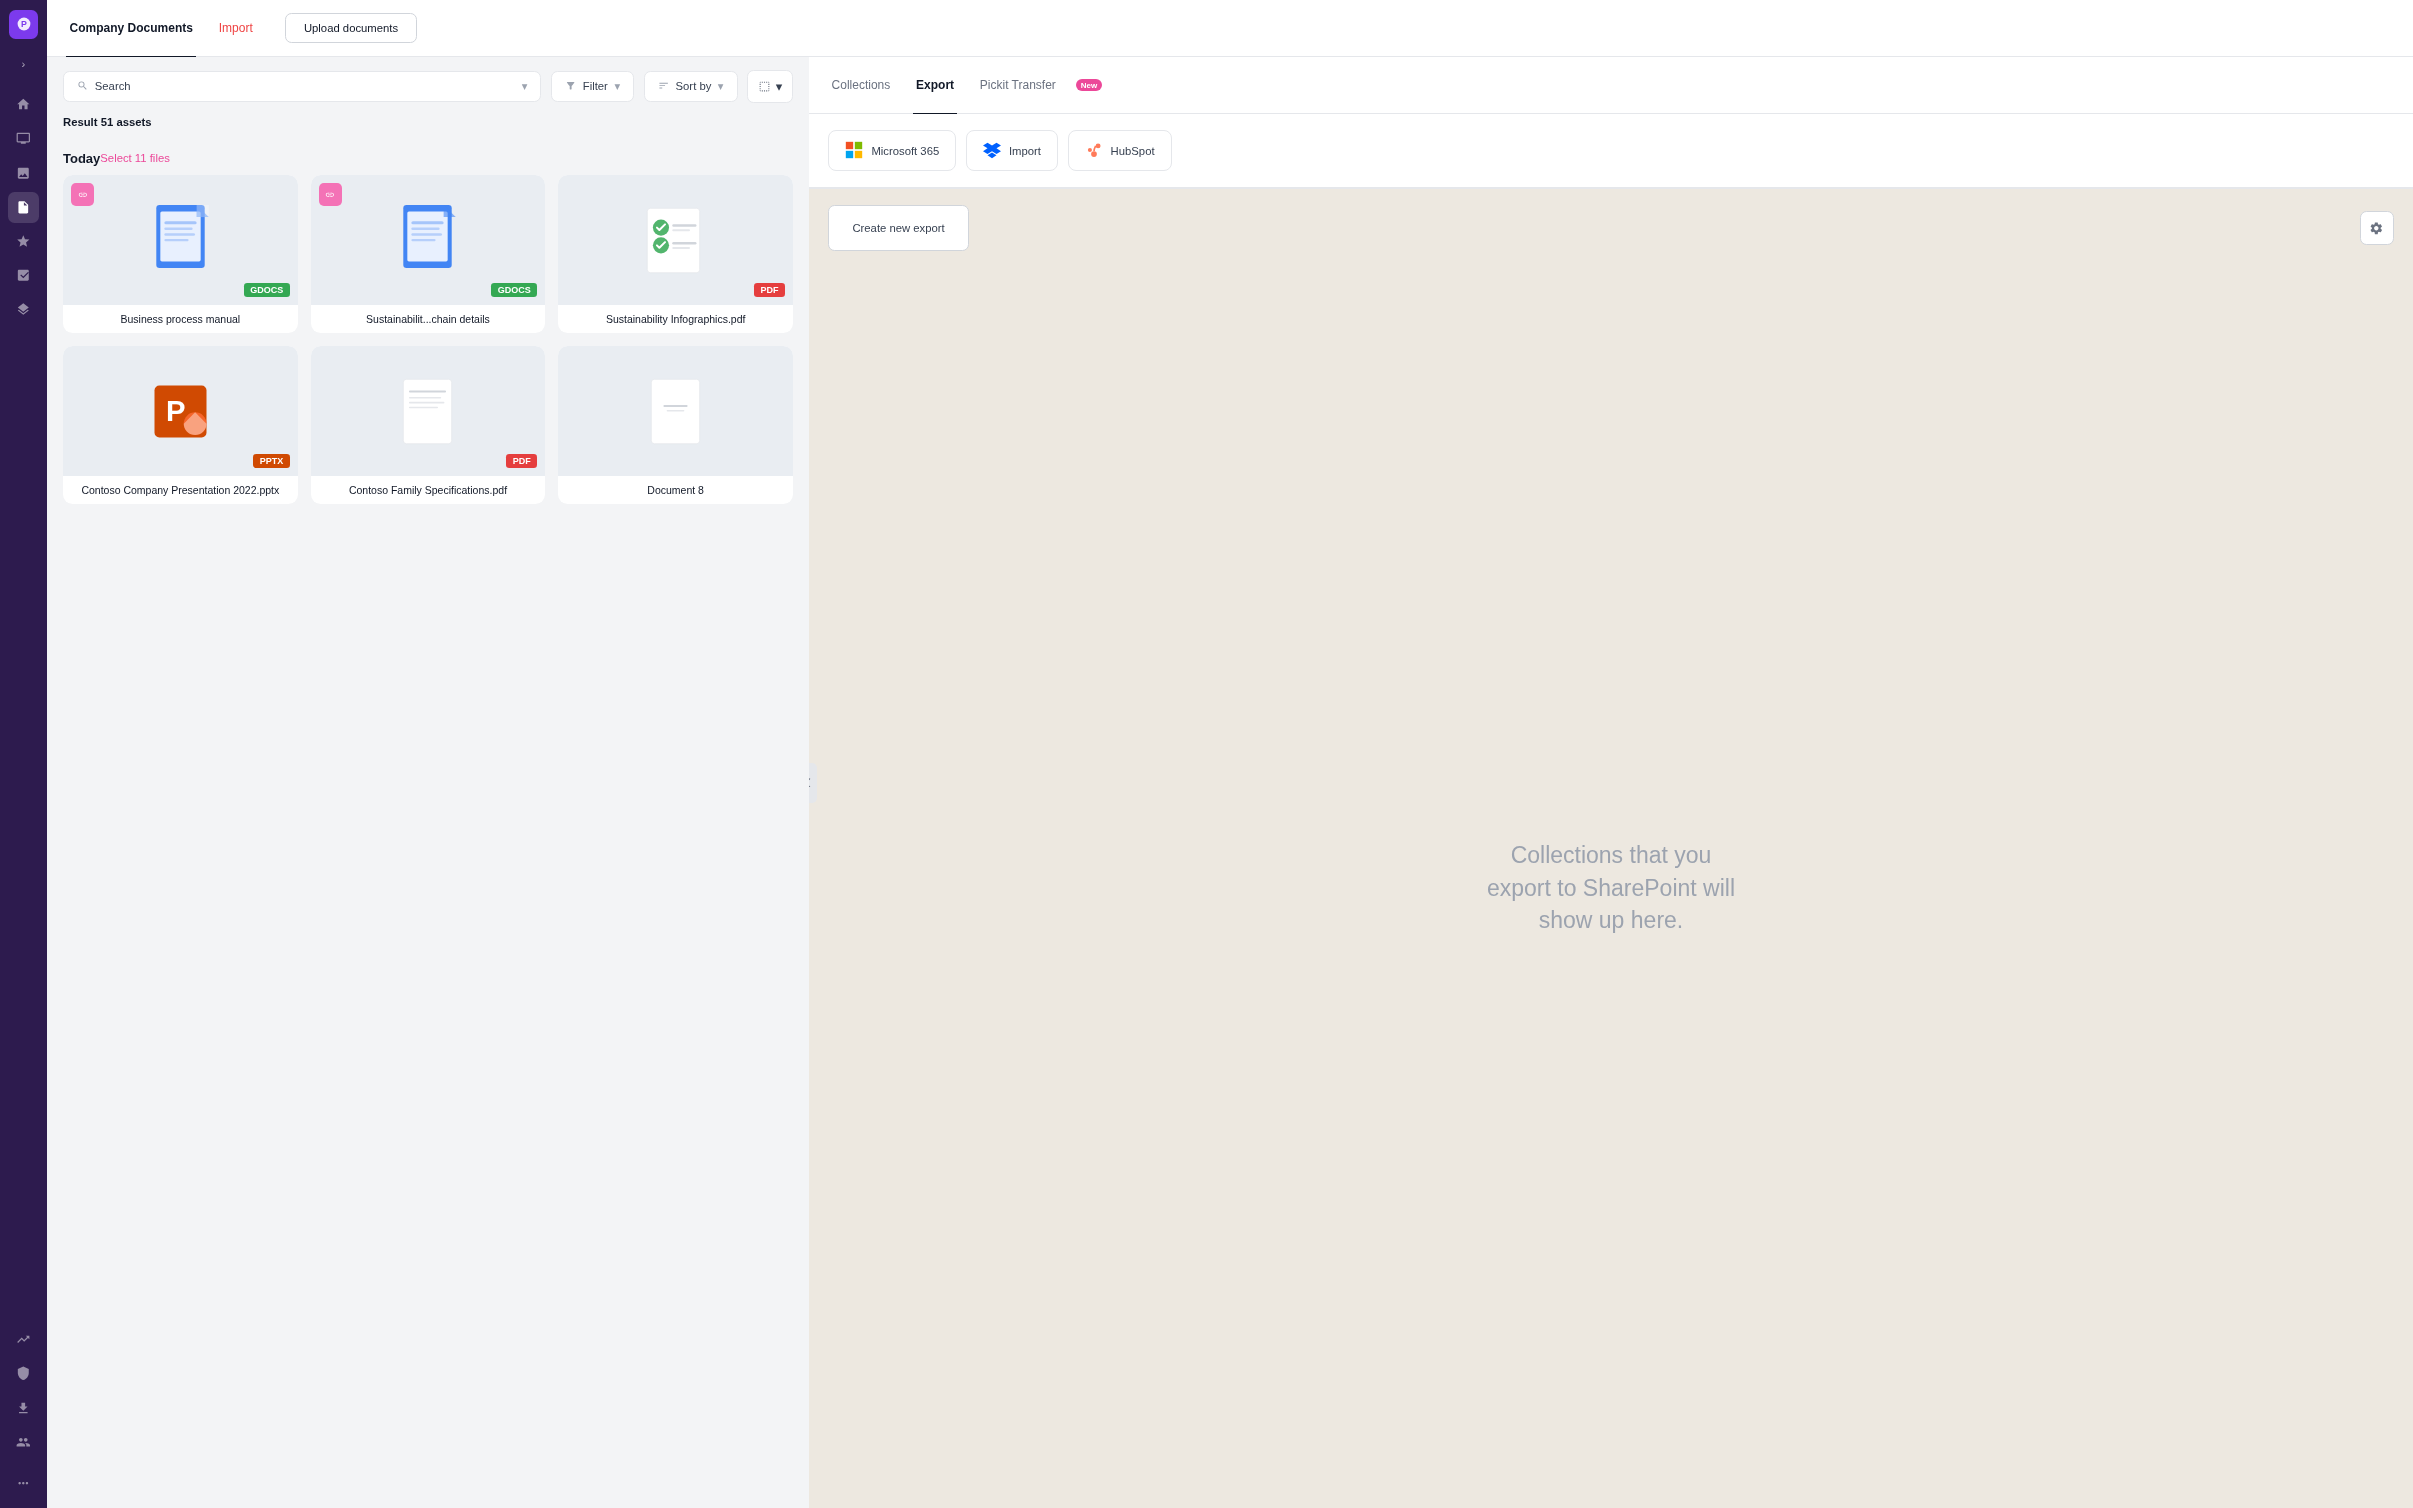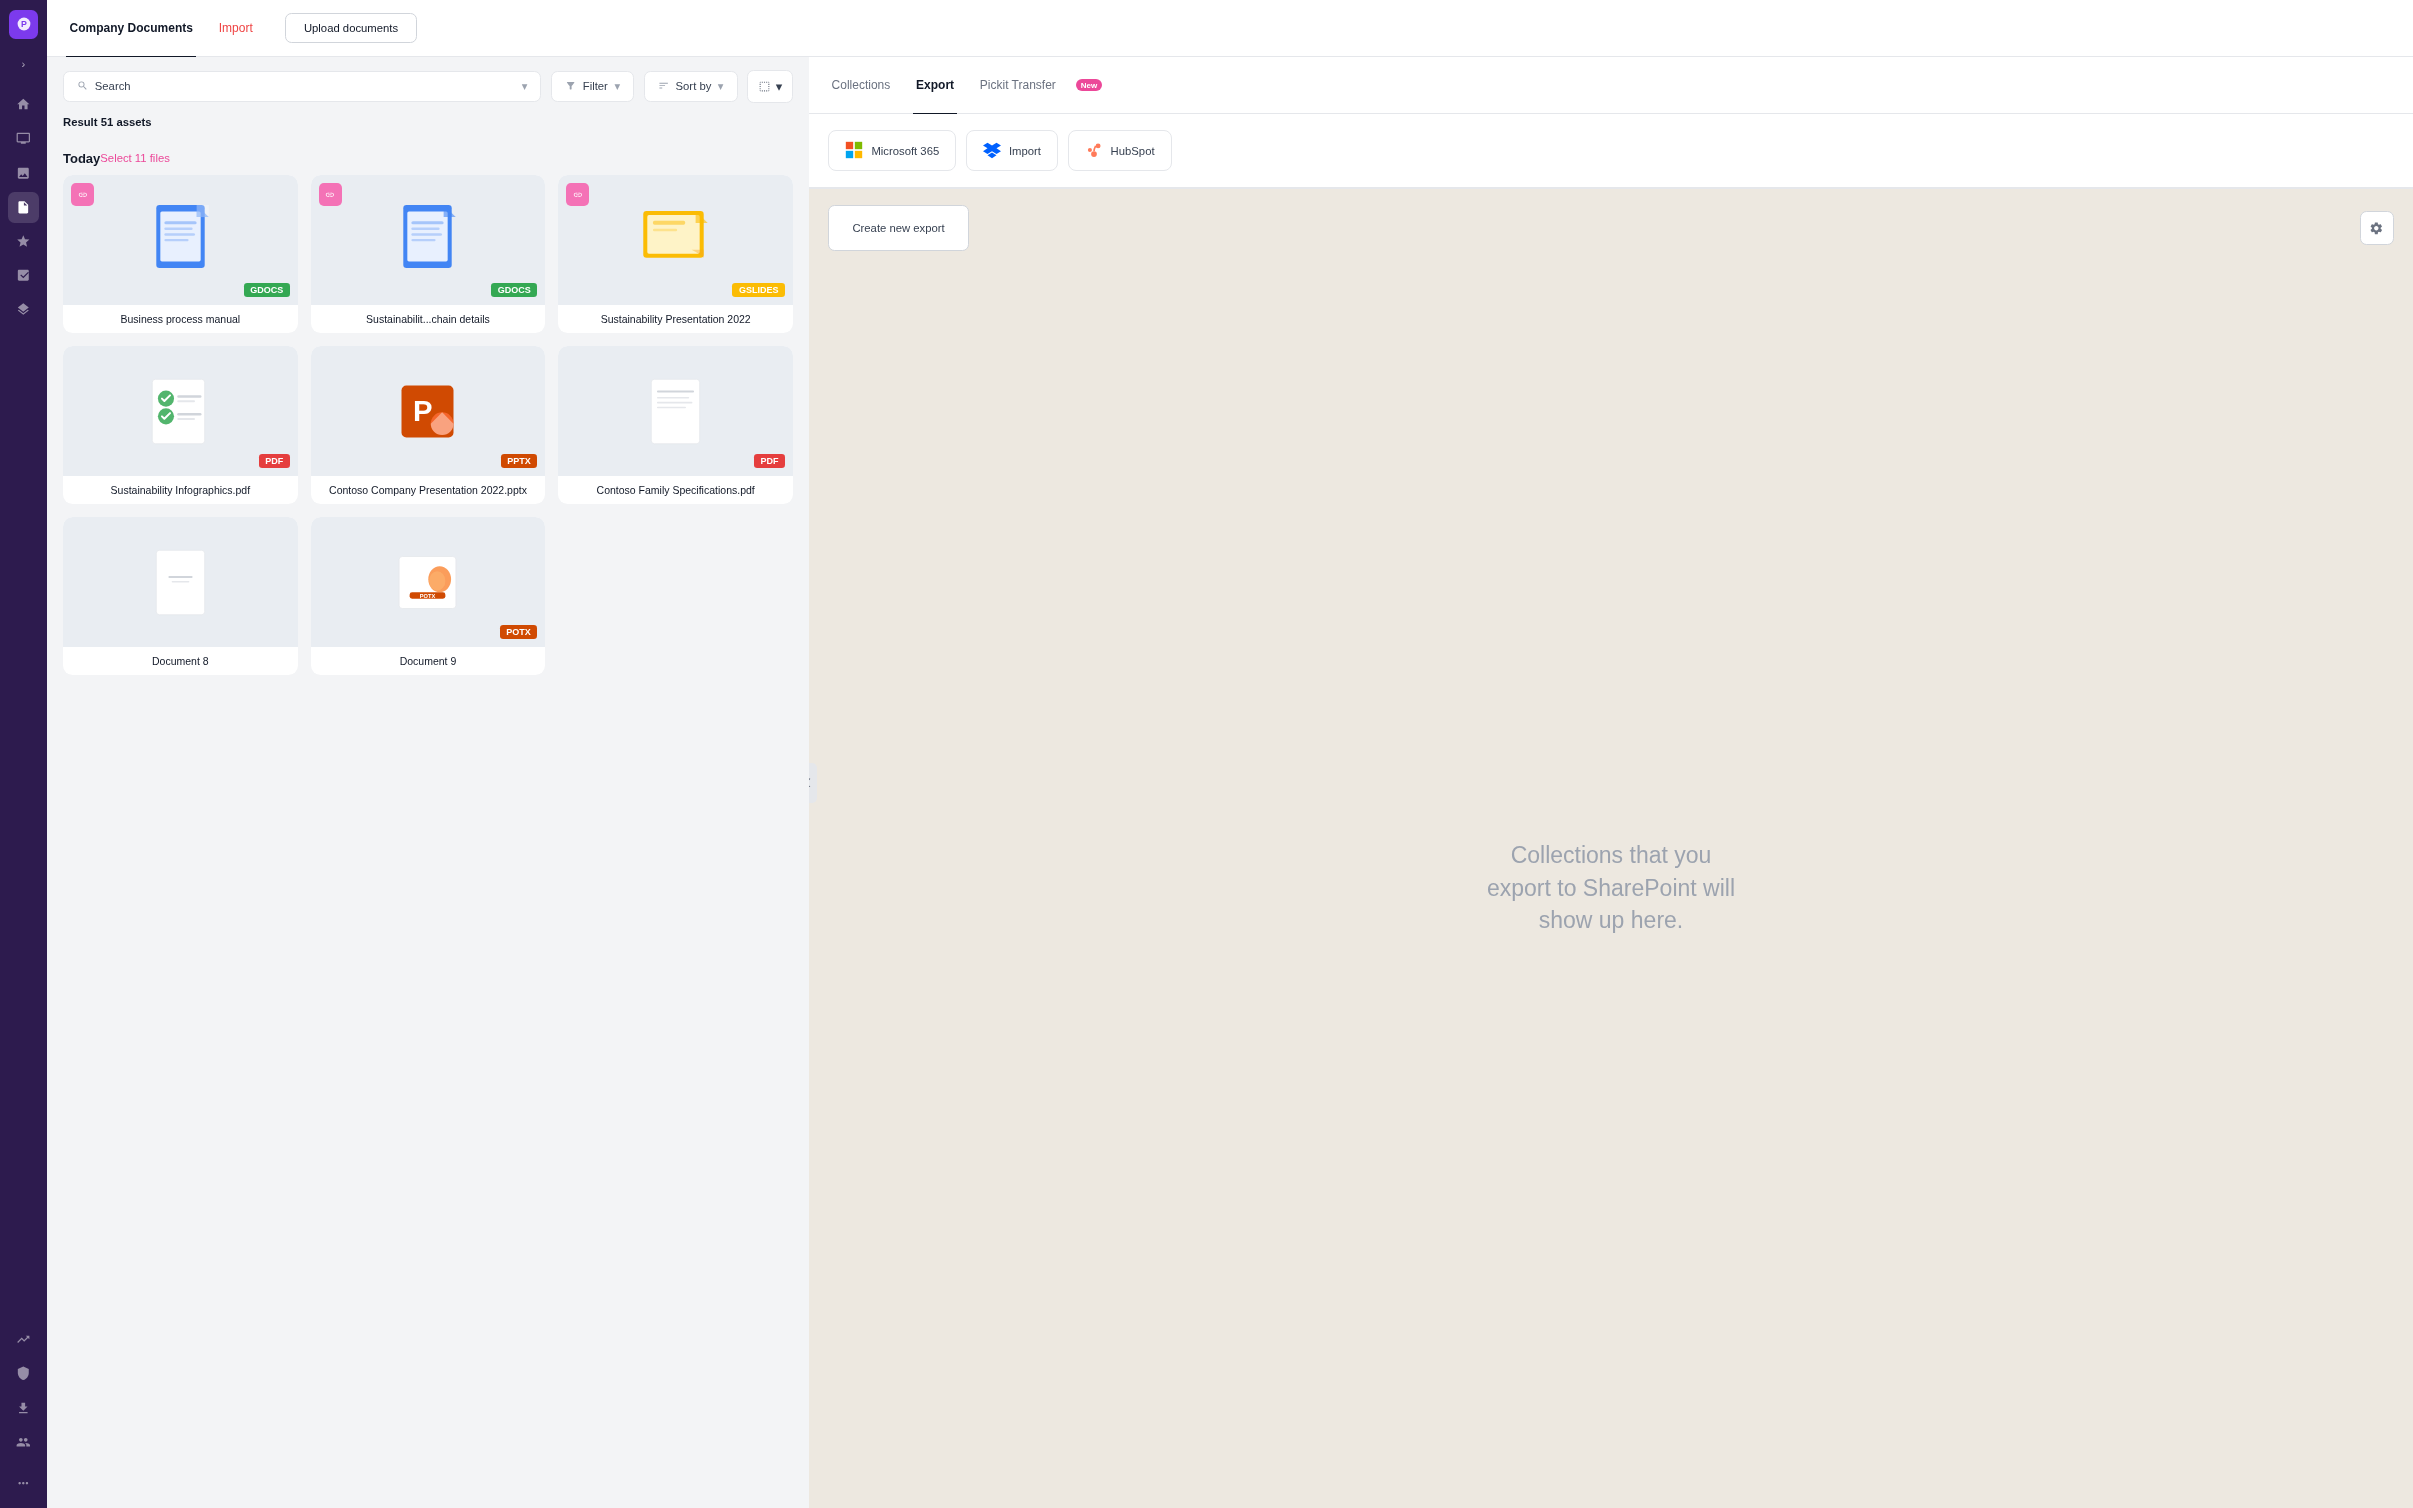--- a/index.html
+++ b/index.html
@@ -515,40 +515,20 @@
                   <rect x="15" y="28" width="35" height="3" rx="1.5" fill="#4285f4" opacity="0.3"></rect>
                   <rect x="15" y="35" width="38" height="3" rx="1.5" fill="#4285f4" opacity="0.3"></rect>
                   <rect x="15" y="42" width="30" height="3" rx="1.5" fill="#4285f4" opacity="0.3"></rect>
                   <path d="M55 0 L70 15 L55 15 Z" fill="#4285f4" opacity="0.6"></path>
                 </svg>
                 <div class="type-badge badge-gdocs">GDOCS</div>
               </div>
               <div class="card-title">Sustainabilit...chain details</div>
             </div>
 
-            <div class="doc-card">
-              <div class="card-thumb">
-                <div class="link-badge">
-                  <svg width="9.7" height="9.7" viewBox="0 0 24 24" fill="white">
-                      <path d="M3.9 12c0-1.71 1.39-3.1 3.1-3.1h4V7H7c-2.76 0-5 2.24-5 5s2.24 5 5 5h4v-1.9H7c-1.71 0-3.1-1.39-3.1-3.1zM8 13h8v-2H8v2zm9-6h-4v1.9h4c1.71 0 3.1 1.39 3.1 3.1s-1.39 3.1-3.1 3.1h-4V17h4c2.76 0 5-2.24 5-5s-2.24-5-5-5z"></path>
-                    </svg>
-                </div>
-                <svg width="65" height="58" viewBox="0 0 80 72" fill="none">
-                  <rect x="0" y="0" width="75" height="58" rx="4" fill="#fbbc04"></rect>
-                  <rect x="5" y="5" width="65" height="48" rx="2" fill="#fef3c7"></rect>
-                  <rect x="12" y="12" width="40" height="5" rx="2" fill="#fbbc04" opacity="0.5"></rect>
-                  <rect x="12" y="22" width="30" height="3" rx="1.5" fill="#fbbc04" opacity="0.3"></rect>
-                  <path d="M65 0 L80 15 L65 15 Z" fill="#fbbc04" opacity="0.6"></path>
-
-                  <path d="M60 48 L75 48 L75 58 Q65 50 60 48 Z" fill="#f5a623" opacity="0.4"></path>
-                </svg>
-                <div class="type-badge badge-gslides">GSLIDES</div>
-              </div>
-              <div class="card-title">Sustainability Presentation 2022</div>
-            </div>
 
             <div class="doc-card">
               <div class="card-thumb" style="background:#e9edf2;">
                 <svg width="65" height="71" viewBox="0 0 80 88" fill="none">
                   <rect x="5" y="4" width="65" height="80" rx="4" fill="white" stroke="#e5e7eb" stroke-width="1"></rect>
 
                   <circle cx="22" cy="28" r="10" fill="#34a853" opacity="0.85"></circle>
                   <path d="M17 28 L20 31 L27 24" stroke="white" stroke-width="2.5" stroke-linecap="round" stroke-linejoin="round" fill="none"></path>
                   <circle cx="22" cy="50" r="10" fill="#34a853" opacity="0.85"></circle>
                   <path d="M17 50 L20 53 L27 46" stroke="white" stroke-width="2.5" stroke-linecap="round" stroke-linejoin="round" fill="none"></path>
@@ -596,35 +576,20 @@
               <div class="card-thumb" style="background:#e9edf2;">
                 <svg width="57" height="71" viewBox="0 0 70 88" fill="none">
                   <rect x="5" y="4" width="60" height="80" rx="4" fill="white" stroke="#e5e7eb" stroke-width="1"></rect>
                   <rect x="20" y="36" width="30" height="2.5" rx="1.25" fill="#d1d5db"></rect>
                   <rect x="24" y="42" width="22" height="2" rx="1" fill="#e5e7eb"></rect>
                 </svg>
               </div>
               <div class="card-title">Document 8</div>
             </div>
 
-            <div class="doc-card">
-              <div class="card-thumb" style="background:#e9edf2;">
-                <svg width="65" height="65" viewBox="0 0 80 80" fill="none">
-                  <rect x="5" y="8" width="70" height="64" rx="4" fill="white" stroke="#e5e7eb" stroke-width="1"></rect>
-
-                  <rect x="18" y="52" width="44" height="8" rx="3" fill="#d04a02"></rect>
-                  <text x="40" y="59.5" text-anchor="middle" font-size="7" font-weight="bold" fill="white">POTX</text>
-
-                  <ellipse cx="55" cy="36" rx="14" ry="16" fill="#f97316" opacity="0.7"></ellipse>
-                  <ellipse cx="52" cy="38" rx="10" ry="12" fill="#fdba74" opacity="0.5"></ellipse>
-                </svg>
-                <div class="type-badge badge-potx">POTX</div>
-              </div>
-              <div class="card-title">Document 9</div>
-            </div>
 
           </div>
         </div>
       </div>
     </div>
 
     <div class="export-panel" style="position:relative;">
 
       <div style="position:absolute; left:-9.7px; top:50%; transform:translateY(-50%); z-index:5; width:18px; height:40px; background:#e5e7eb; border-radius:4.9px; display:flex; align-items:center; justify-content:center; cursor:pointer;">
         <svg width="8" height="9.7" viewBox="0 0 10 12" fill="#6b7280">

